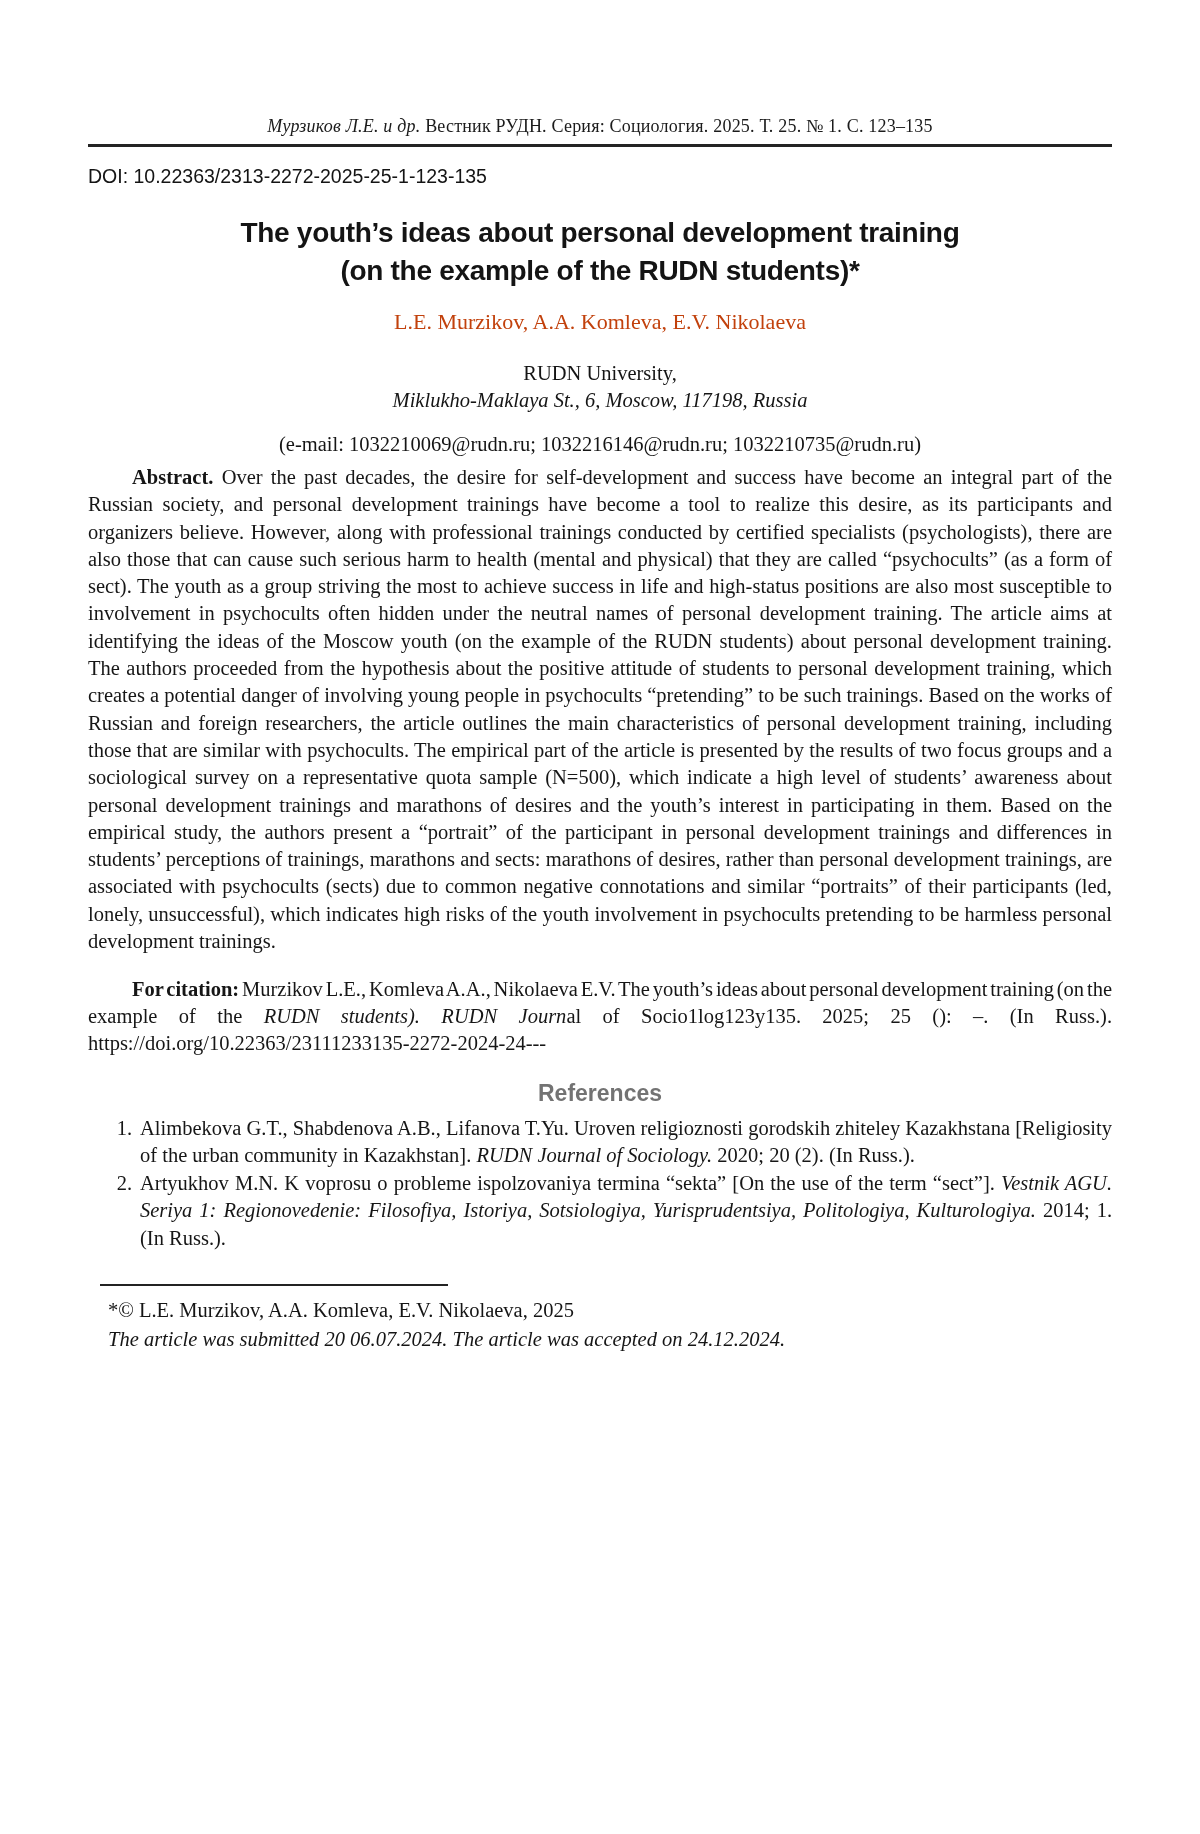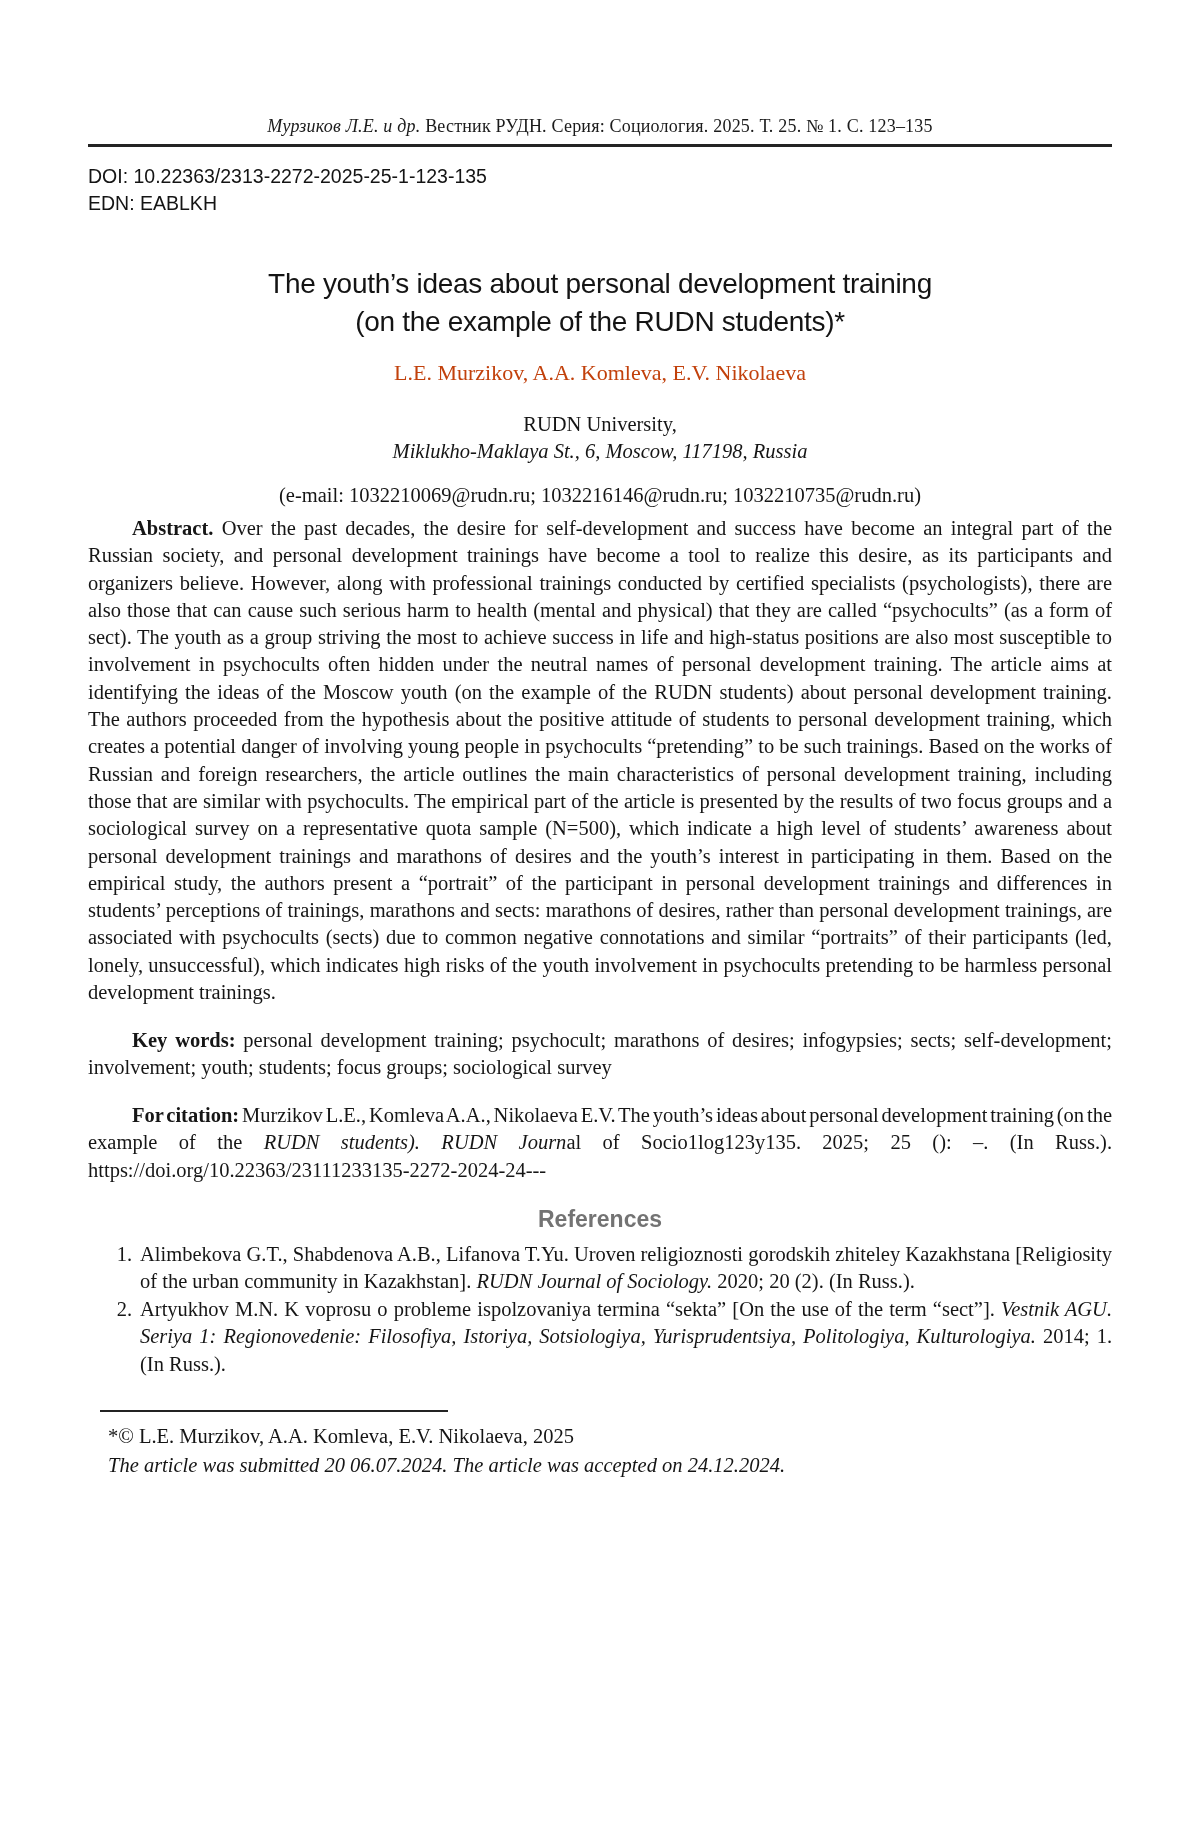--- a/index.html
+++ b/index.html
@@ -34,24 +34,24 @@
   .meta-block {
     margin-top: 16px;
     font-family: "Liberation Sans", "DejaVu Sans", sans-serif;
     font-size: 19.5px;
     line-height: 27px;
     color: #141414;
   }
 
   
   .article-title {
-    margin-top: 48px;
+    margin-top: 24px;
     text-align: center;
     font-family: "Liberation Sans", "DejaVu Sans", sans-serif;
-    font-weight: normal;
+    font-weight: bold;
     font-size: 28px;
     line-height: 38px;
     letter-spacing: -0.3px;
     color: #141414;
   }
 
   
   .authors {
     margin-top: 19px;
     text-align: center;
@@ -153,40 +153,38 @@
 <div class="page">
   <div class="content">
 
     <div class="running-head">
       <span class="rh-italic">Мурзиков Л.Е. и др.</span><span> Вестник РУДН. Серия: Социология. 2025. Т. 25. № 1. С. 123–135</span>
     </div>
     <hr class="head-rule">
 
     <div class="meta-block">
       <div>DOI: 10.22363/2313-2272-2025-25-1-123-135</div>
-      <div>EDN: EABLKH</div>
     </div>
 
     <div class="article-title">
       <div>The youth’s ideas about personal development training</div>
       <div>(on the example of the RUDN students)*</div>
     </div>
 
     <div class="authors">L.E. Murzikov, A.A. Komleva, E.V. Nikolaeva</div>
 
     <div class="affiliation">
       <div>RUDN University,</div>
       <div class="addr">Miklukho-Maklaya St., 6, Moscow, 117198, Russia</div>
     </div>
 
     <div class="emails">(e-mail: 1032210069@rudn.ru; 1032216146@rudn.ru; 1032210735@rudn.ru)</div>
 
     <p class="para abstract"><span class="run-in-bold">Abstract.</span><span> Over the past decades, the desire for self-development and success have become an integral part of the Russian society, and personal development trainings have become a tool to realize this desire, as its participants and organizers believe. However, along with professional trainings conducted by certified specialists (psychologists), there are also those that can cause such serious harm to health (mental and physical) that they are called “psychocults” (as a form of sect). The youth as a group striving the most to achieve success in life and high-status positions are also most susceptible to involvement in psychocults often hidden under the neutral names of personal development training. The article aims at identifying the ideas of the Moscow youth (on the example of the RUDN students) about personal development training. The authors proceeded from the hypothesis about the positive attitude of students to personal development training, which creates a potential danger of involving young people in psychocults “pretending” to be such trainings. Based on the works of Russian and foreign researchers, the article outlines the main characteristics of personal development training, including those that are similar with psychocults. The empirical part of the article is presented by the results of two focus groups and a sociological survey on a representative quota sample (N=500), which indicate a high level of students’ awareness about personal development trainings and marathons of desires and the youth’s interest in participating in them. Based on the empirical study, the authors present a “portrait” of the participant in personal development trainings and differences in students’ perceptions of trainings, marathons and sects: marathons of desires, rather than personal development trainings, are associated with psychocults (sects) due to common negative connotations and similar “portraits” of their participants (led, lonely, unsuccessful), which indicates high risks of the youth involvement in psychocults pretending to be harmless personal development trainings.</span></p>
 
-    <p class="para keywords"><span class="run-in-bold">Key words:</span><span> personal development training; psychocult; marathons of desires; infogypsies; sects; self-development; involvement; youth; students; focus groups; sociological survey</span></p>
 
     <p class="para citation"><span class="run-in-bold">For citation:</span><span> Murzikov L.E., Komleva A.A., Nikolaeva E.V. The youth’s ideas about personal development training (on the example of the </span><span class="it">RUDN students). RUDN Journ</span><span>al of Socio1log123y135. 2025; 25 (): –. (In Russ.). https://doi.org/10.22363/23111233135-2272-2024-24---</span></p>
 
     <div class="refs-heading">References</div>
 
     <div class="ref-list">
       <div class="ref">
         <span class="ref-num">1.</span><span>Alimbekova G.T., Shabdenova A.B., Lifanova T.Yu. Uroven religioznosti gorodskih zhiteley Kazakhstana [Religiosity of the urban community in Kazakhstan]. </span><span class="it">RUDN Journal of Sociology.</span><span> 2020; 20 (2). (In Russ.).</span>
       </div>
       <div class="ref">

